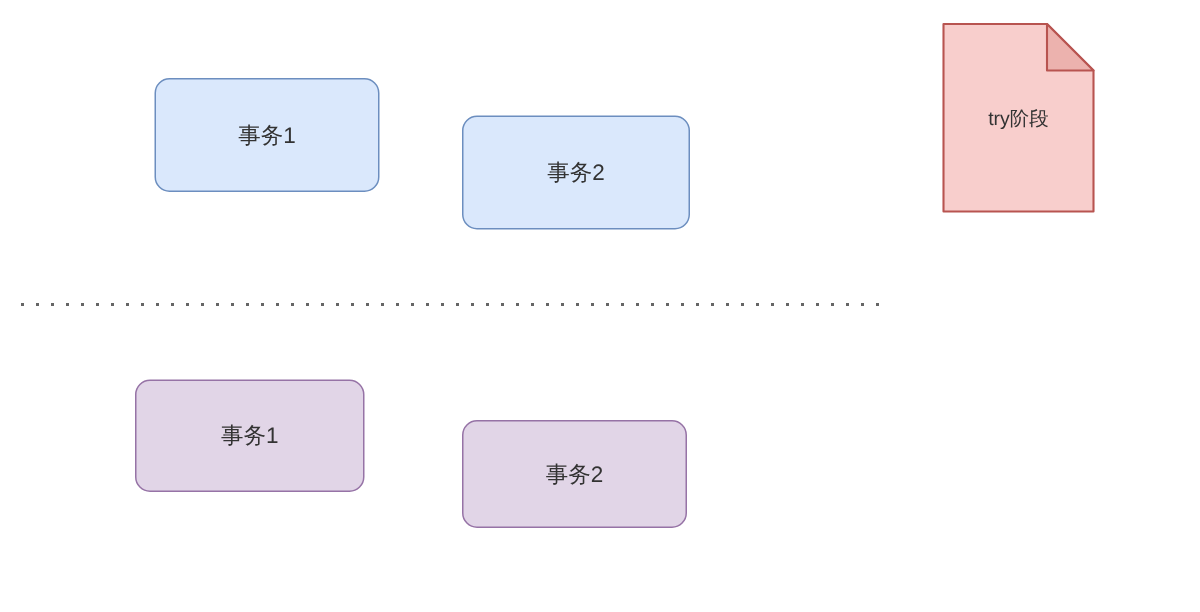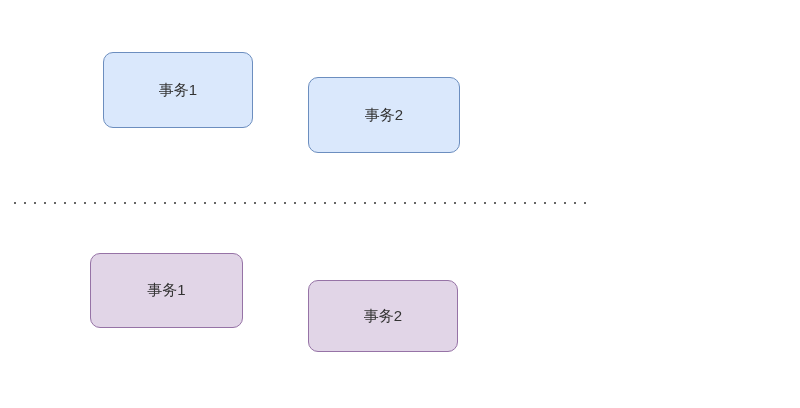--- a/index.html
+++ b/index.html
@@ -68,20 +68,27 @@
 <div class="canvas">
 
   <div class="box blue" style="left:103px; top:52px; width:150px; height:76px;">
     <span>事务1</span>
   </div>
 
   <div class="box blue" style="left:308px; top:77px; width:152px; height:76px;">
     <span>事务2</span>
   </div>
 
+  <div class="note" style="left:628px; top:15px; width:102px; height:127px;">
+    <svg width="102" height="127" viewBox="0 0 102 127">
+      <polygon class="note-body" points="1,1 70,1 101,32 101,126 1,126"></polygon>
+      <polygon class="note-fold" points="70,1 70,32 101,32"></polygon>
+    </svg>
+    <span class="label">try阶段</span>
+  </div>
 
   <div class="divider"></div>
 
   <div class="box purple" style="left:90px; top:253px; width:153px; height:75px;">
     <span>事务1</span>
   </div>
 
   <div class="box purple" style="left:308px; top:280px; width:150px; height:72px;">
     <span>事务2</span>
   </div>

